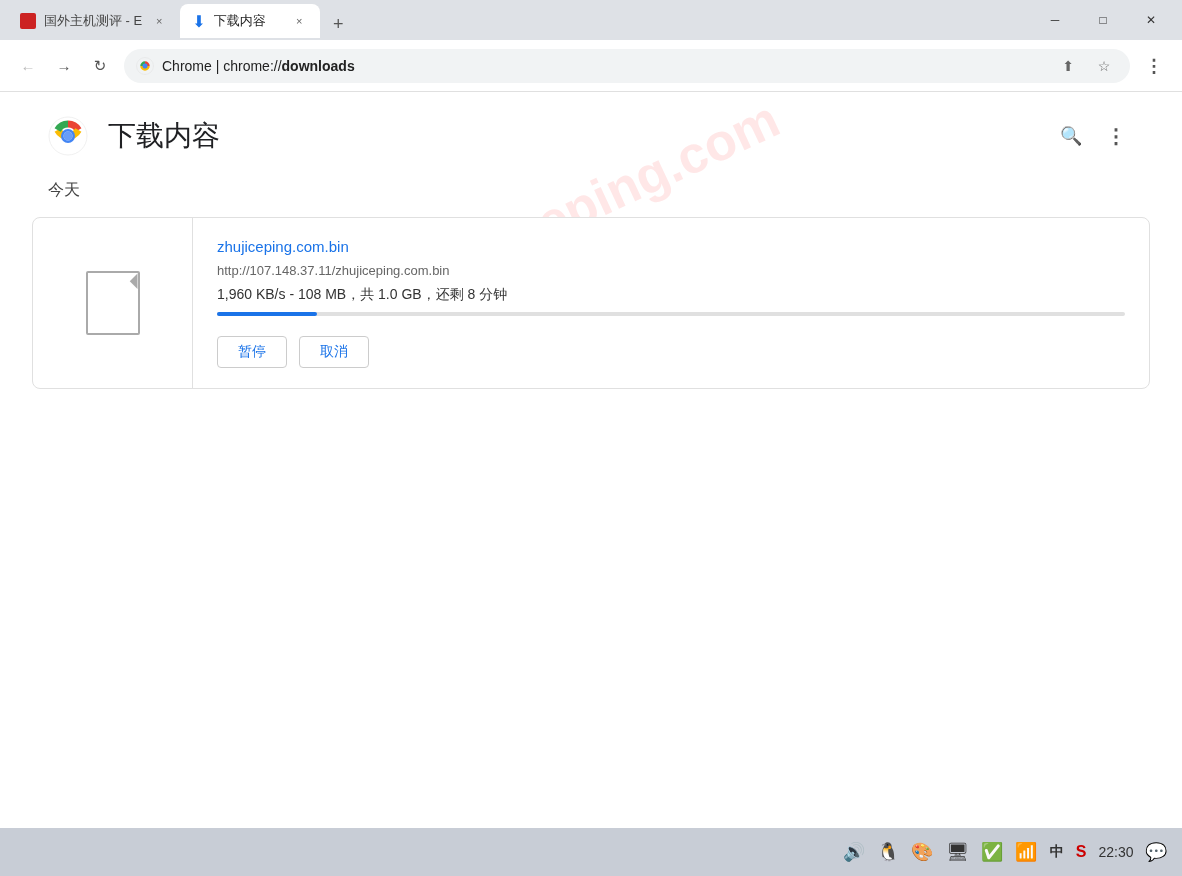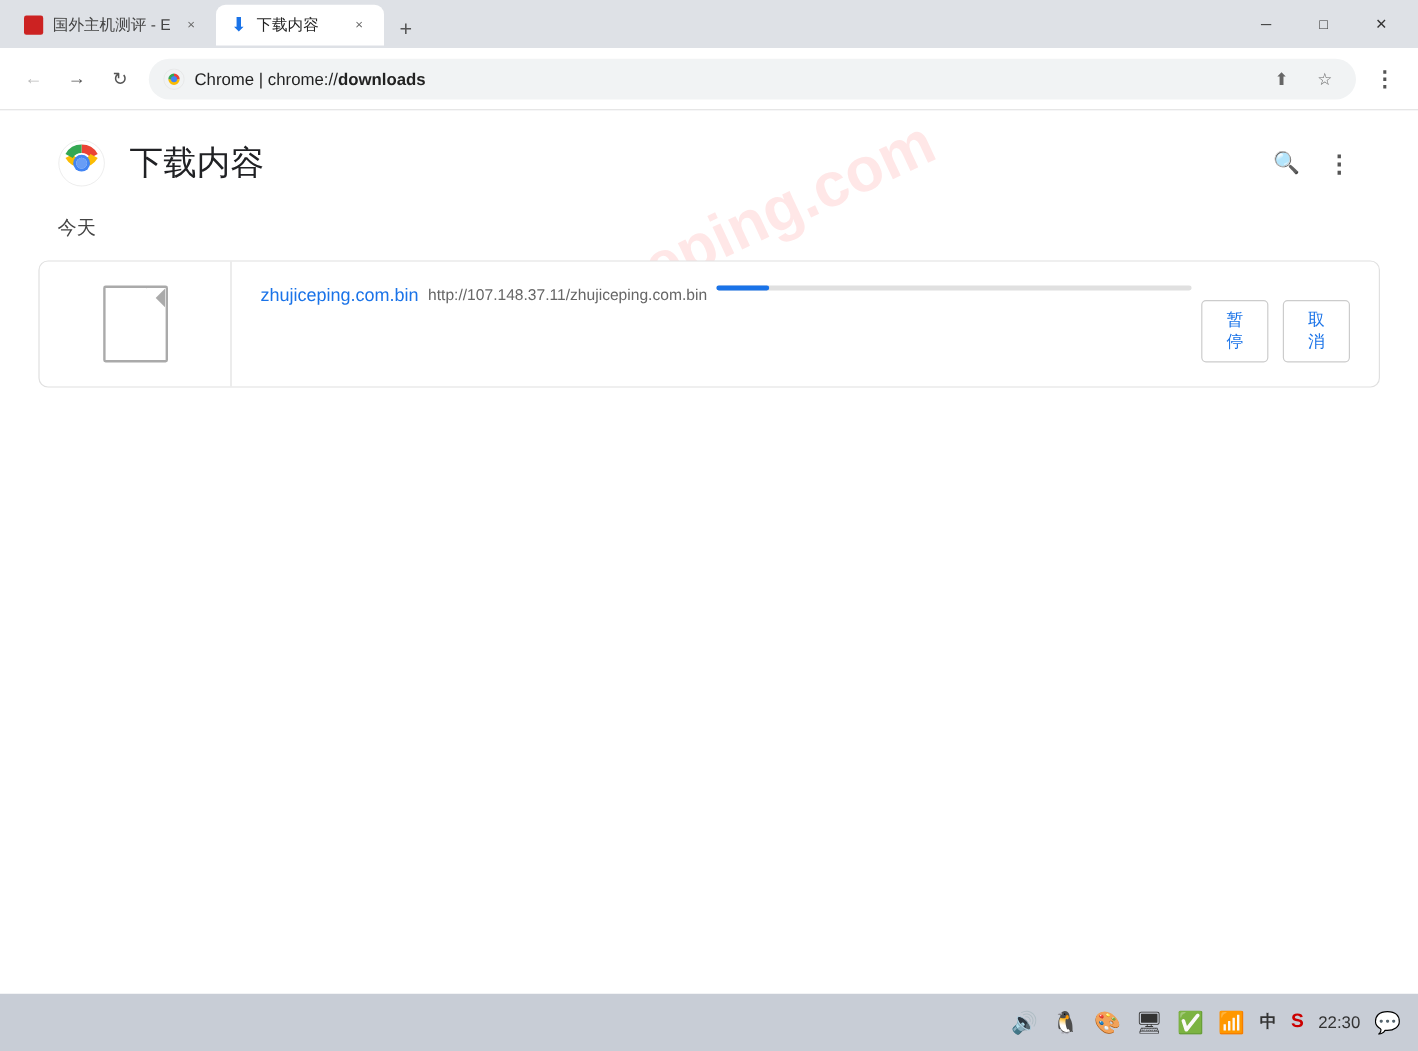--- a/index.html
+++ b/index.html
@@ -256,21 +256,21 @@
       right: 0;
       width: 0;
       height: 0;
       border-left: 16px solid #fff;
       border-bottom: 16px solid transparent;
     }
     .download-info {
       flex: 1;
       padding: 20px 24px;
       display: flex;
-      flex-direction: row;
+      flex-direction: column;
       gap: 8px;
     }
     .download-filename {
       font-size: 15px;
       color: #1a73e8;
       font-weight: 500;
       cursor: pointer;
       text-decoration: none;
     }
     .download-url {
@@ -452,20 +452,21 @@
 
   <div class="section-label">今天</div>
 
   <div class="download-card">
     <div class="download-card-icon">
       <div class="file-icon"></div>
     </div>
     <div class="download-info">
       <a class="download-filename" href="#">zhujiceping.com.bin</a>
       <div class="download-url">http://107.148.37.11/zhujiceping.com.bin</div>
+      <div class="download-status">1,960 KB/s - 108 MB，共 1.0 GB，还剩 8 分钟</div>
       <div class="progress-bar-container">
         <div class="progress-bar-fill" style="width: 11%"></div>
       </div>
       <div class="download-actions">
         <button class="action-btn">暂停</button>
         <button class="action-btn">取消</button>
       </div>
     </div>
   </div>
 </div>

